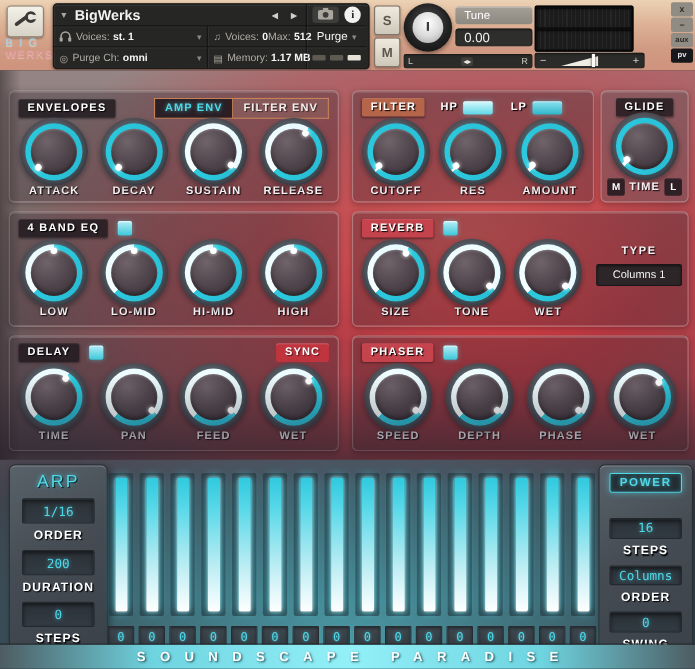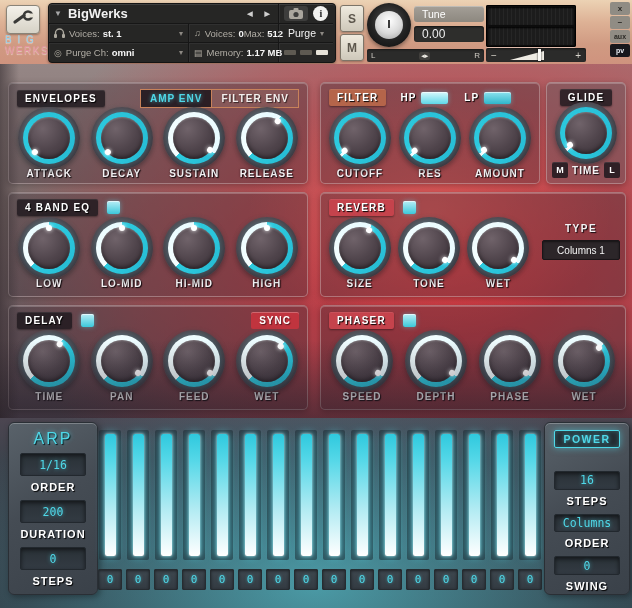--- a/index.html
+++ b/index.html
@@ -661,13 +661,16 @@
   <div class="side-panel sp-right">
     <div class="power-btn">POWER</div>
     <div class="lcd">16</div>
     <div class="side-label">STEPS</div>
     <div class="lcd">Columns</div>
     <div class="side-label">ORDER</div>
     <div class="lcd">0</div>
     <div class="side-label">SWING</div>
   </div>
 
+  <div class="footer">
+    <span class="footer-text">SOUNDSCAPE PARADISE</span>
+  </div>
 </div>
 
 </body></html>

